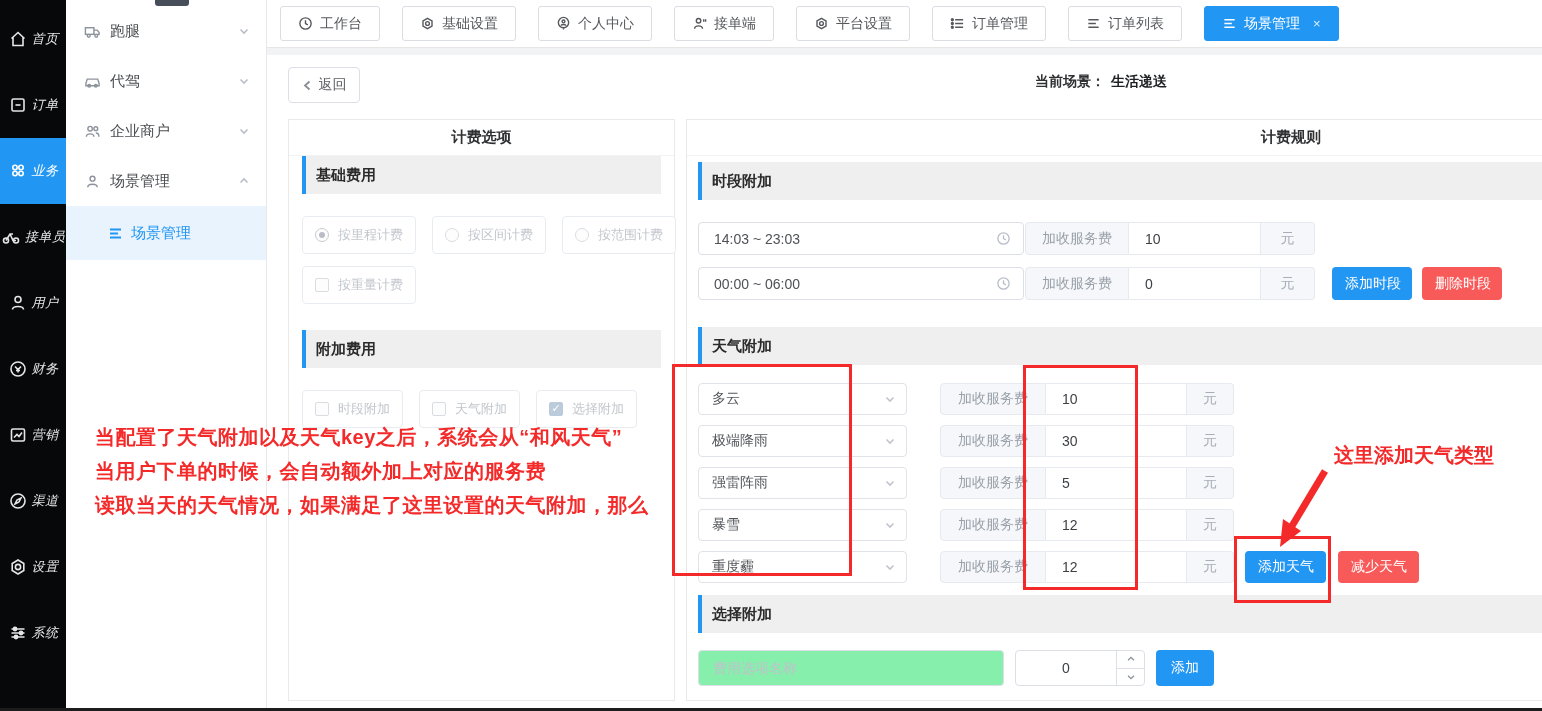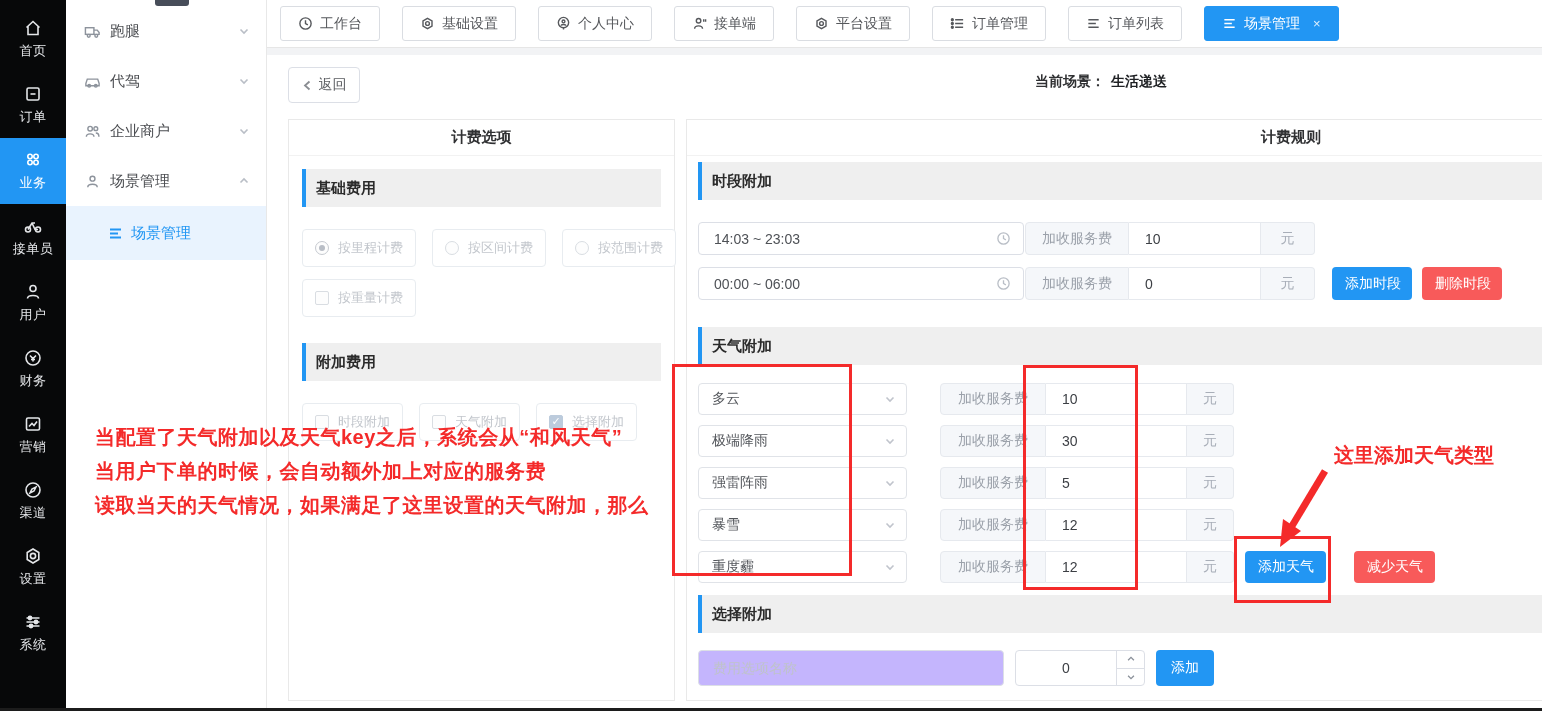--- a/index.html
+++ b/index.html
@@ -2,21 +2,21 @@
 <html><head>
 <meta charset="utf-8">
 <style>
   * { margin:0; padding:0; box-sizing:border-box; }
   html,body { width:1542px; height:711px; overflow:hidden; }
   body { font-family:"Liberation Sans","DejaVu Sans",sans-serif; background:#fff; font-size:14px; color:#333; }
   .app { position:relative; width:1542px; height:711px; background:#fff; overflow:hidden; }
 
   
   .nav { position:absolute; left:0; top:0; width:66px; height:708px; background:#070809; display:flex; flex-direction:column; align-items:stretch; padding-top:6px; z-index:5; }
-  .nav-item { height:66px; display:flex; flex-direction:column; align-items:center; justify-content:center; gap:4px; color:#e4e6e9; cursor:pointer; }
+  .nav-item { height:66px; display:flex; flex-direction:row; align-items:center; justify-content:center; gap:4px; color:#e4e6e9; cursor:pointer;font-style:italic; }
   .nav-item svg { width:20px; height:20px; stroke:currentColor; fill:none; stroke-width:1.6; }
   .nav-item .nv-label { font-size:13px; letter-spacing:.5px; }
   .nav-item.active { background:#2296f3; color:#fff; }
 
   
   .submenu { position:absolute; left:66px; top:0; width:201px; height:708px; background:#fff; border-right:1px solid #e8e8e8; z-index:4; padding-top:6px; }
   .clip-el { position:absolute; left:89px; top:0; width:34px; height:6px; background:#474d59; border-radius:0 0 3px 3px; }
   .sm-item { height:50px; display:flex; align-items:center; padding:0 16px 0 18px; color:#4d4f53; font-size:15px; cursor:pointer; }
   .sm-item svg.mi { width:17px; height:17px; stroke:#8d939c; fill:none; stroke-width:1.5; margin-right:9px; flex:none; }
   .sm-item .sm-label { flex:1; }
@@ -66,21 +66,21 @@
   .grp .g-unit { background:#f5f7fa; border:1px solid #e6e9ee; border-left:none; color:#a8aeb8; display:flex; align-items:center; justify-content:center; font-size:14px; border-radius:0 4px 4px 0; }
   .t-label { width:104px; } .t-value { width:132px; } .t-unit { width:54px; }
   .w-label { width:106px; } .w-value { width:141px; } .w-unit { width:47px; }
   .sel { width:209px; height:32px; border:1px solid #e0e3e8; border-radius:4px; background:#fff; display:flex; align-items:center; padding:0 10px 0 13px; color:#54575c; font-size:14px; cursor:pointer; }
   .sel .sel-text { flex:1; }
   .sel svg { width:12px; height:12px; stroke:#c0c4cc; fill:none; stroke-width:1.6; }
   .btn { border:none; border-radius:4px; color:#fff; font-size:14px; padding:0 13px; height:33px; cursor:pointer; font-family:inherit; white-space:nowrap; }
   .btn-blue { background:#2296f3; }
   .btn-red { background:#f85a5a; }
   .wbtn { height:32px; }
-  .name-input { width:306px; height:36px; border:1px solid #dcdfe6; border-radius:4px; padding:0 14px; font-size:14px; color:#333; font-family:inherit; outline:none; background:#c4b5fd; }
+  .name-input { width:306px; height:36px; border:1px solid #dcdfe6; border-radius:4px; padding:0 14px; font-size:14px; color:#333; font-family:inherit; outline:none; background:#86efac; }
   .name-input::placeholder { color:#bfc3ca; }
   .num-box { width:130px; height:36px; border:1px solid #dcdfe6; border-radius:4px; margin-left:11px; display:flex; background:#fff; overflow:hidden; }
   .num-box .num-val { flex:1; display:flex; align-items:center; justify-content:center; color:#3c3f44; font-size:14px; }
   .num-box .spin { width:28px; border-left:1px solid #dcdfe6; display:flex; flex-direction:column; }
   .num-box .spin div { flex:1; display:flex; align-items:center; justify-content:center; cursor:pointer; color:#8b919a; }
   .num-box .spin div:first-child { border-bottom:1px solid #dcdfe6; }
   .num-box .spin svg { width:10px; height:10px; stroke:currentColor; fill:none; stroke-width:1.6; }
   .add-btn { width:58px; height:36px; margin-left:11px; }
 
   
@@ -300,21 +300,21 @@
           </svg>
         <span>返回</span>
       </div>
       <div class="scene-line">
         <span>当前场景：</span><span class="scene-value">生活递送</span>
       </div>
 
       <div class="panel panel-left">
         <div class="panel-hd">计费选项</div>
         <div class="pl-body">
-          <div class="sec-head" style="margin-top:13px;text-align:center;">基础费用</div>
+          <div class="sec-head" style="text-align:center;">基础费用</div>
           <div class="opt-row">
             <div class="opt">
               <span class="radio on"></span>
               <span>按里程计费</span>
             </div>
             <div class="opt">
               <span class="radio"></span>
               <span>按区间计费</span>
             </div>
             <div class="opt">
@@ -447,21 +447,21 @@
               <svg viewBox="0 0 12 12">
                   <path d="M2.5 4.5 L6 8 L9.5 4.5"></path>
                 </svg>
             </div>
             <div class="grp" style="margin-left:33px;height:32px;">
               <div class="g-label w-label">加收服务费</div>
               <div class="g-value w-value">12</div>
               <div class="g-unit w-unit">元</div>
             </div>
             <button class="btn btn-blue wbtn" style="margin-left:11px;width:81px;text-align:right;">添加天气</button>
-            <button class="btn btn-red wbtn" style="margin-left:28px;width:81px;">减少天气</button>
+            <button class="btn btn-red wbtn" style="margin-left:12px;width:81px;">减少天气</button>
           </div>
 
           <div class="sec-head" style="margin-top:12px;">选择附加</div>
 
           <div class="frow" style="margin-top:17px;">
             <input class="name-input" placeholder="费用选项名称" style="">
             <div class="num-box">
               <div class="num-val">0</div>
               <div class="spin">
                 <div>

